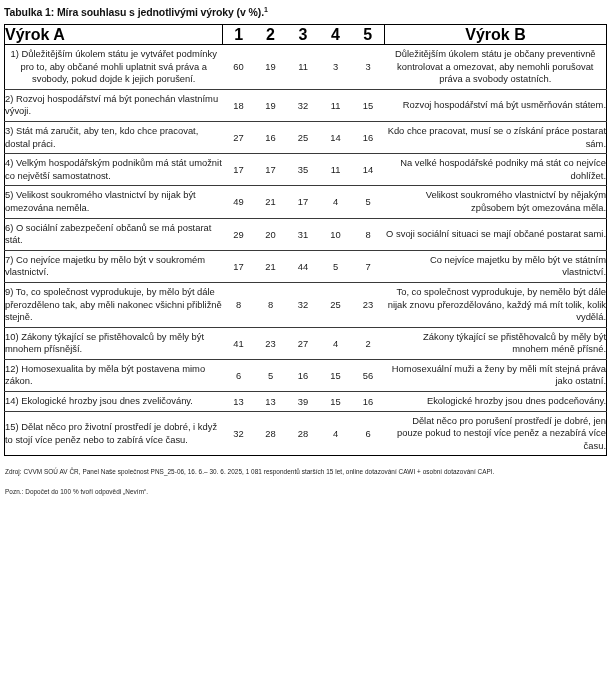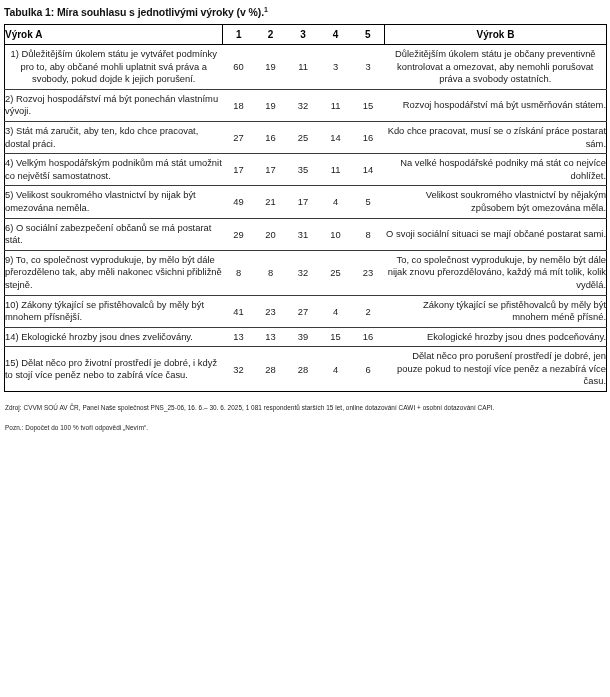--- a/index.html
+++ b/index.html
@@ -43,21 +43,21 @@
     font-size: 9.4px;
   }
   table.main th, table.main td {
     vertical-align: middle;
     padding: 0;
   }
   
   tr.header-row th {
     border-bottom: 1.4px solid #000000;
     font-weight: bold;
-    font-size: 10px;
+    font-size: 16px;
     height: 19px;
     line-height: 19px;
     color: #000000;
   }
   th.h-left {
     text-align: left;
     padding-left: 5px;
     border-right: 1.2px solid #000000;
   }
   th.h-num {
@@ -197,20 +197,29 @@
       <tr class="data-row">
         <td class="c-left">6) O sociální zabezpečení občanů se má postarat stát.</td>
         <td class="c-num">29</td>
         <td class="c-num">20</td>
         <td class="c-num">31</td>
         <td class="c-num">10</td>
         <td class="c-num">8</td>
         <td class="c-right">O svoji sociální situaci se mají občané postarat sami.</td>
       </tr>
 
+      <tr class="data-row">
+        <td class="c-left">7) Co nejvíce majetku by mělo být v soukromém vlastnictví.</td>
+        <td class="c-num">17</td>
+        <td class="c-num">21</td>
+        <td class="c-num">44</td>
+        <td class="c-num">5</td>
+        <td class="c-num">7</td>
+        <td class="c-right">Co nejvíce majetku by mělo být ve státním vlastnictví.</td>
+      </tr>
 
 
       <tr class="data-row">
         <td class="c-left">9) To, co společnost vyprodukuje, by mělo být dále přerozděleno tak, aby měli nakonec všichni přibližně stejně.</td>
         <td class="c-num">8</td>
         <td class="c-num">8</td>
         <td class="c-num">32</td>
         <td class="c-num">25</td>
         <td class="c-num">23</td>
         <td class="c-right">To, co společnost vyprodukuje, by nemělo být dále nijak znovu přerozdělováno, každý má mít tolik, kolik vydělá.</td>
@@ -220,20 +229,29 @@
         <td class="c-left">10) Zákony týkající se přistěhovalců by měly být mnohem přísnější.</td>
         <td class="c-num">41</td>
         <td class="c-num">23</td>
         <td class="c-num">27</td>
         <td class="c-num">4</td>
         <td class="c-num">2</td>
         <td class="c-right">Zákony týkající se přistěhovalců by měly být mnohem méně přísné.</td>
       </tr>
 
 
+      <tr class="data-row">
+        <td class="c-left">12) Homosexualita by měla být postavena mimo zákon.</td>
+        <td class="c-num">6</td>
+        <td class="c-num">5</td>
+        <td class="c-num">16</td>
+        <td class="c-num">15</td>
+        <td class="c-num">56</td>
+        <td class="c-right">Homosexuální muži a ženy by měli mít stejná práva jako ostatní.</td>
+      </tr>
 
 
       <tr class="data-row">
         <td class="c-left">14) Ekologické hrozby jsou dnes zveličovány.</td>
         <td class="c-num">13</td>
         <td class="c-num">13</td>
         <td class="c-num">39</td>
         <td class="c-num">15</td>
         <td class="c-num">16</td>
         <td class="c-right">Ekologické hrozby jsou dnes podceňovány.</td>

